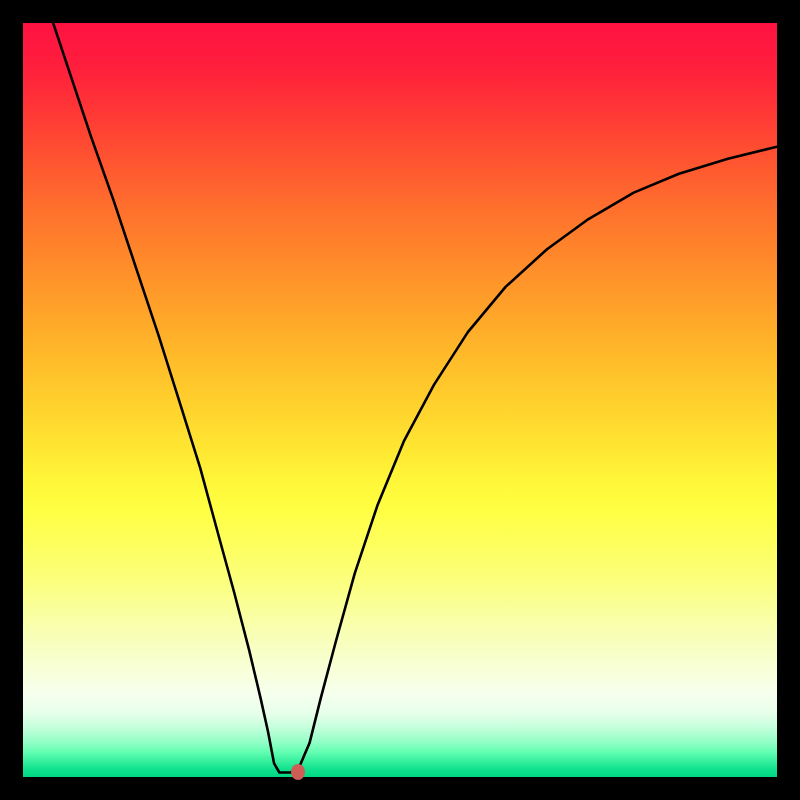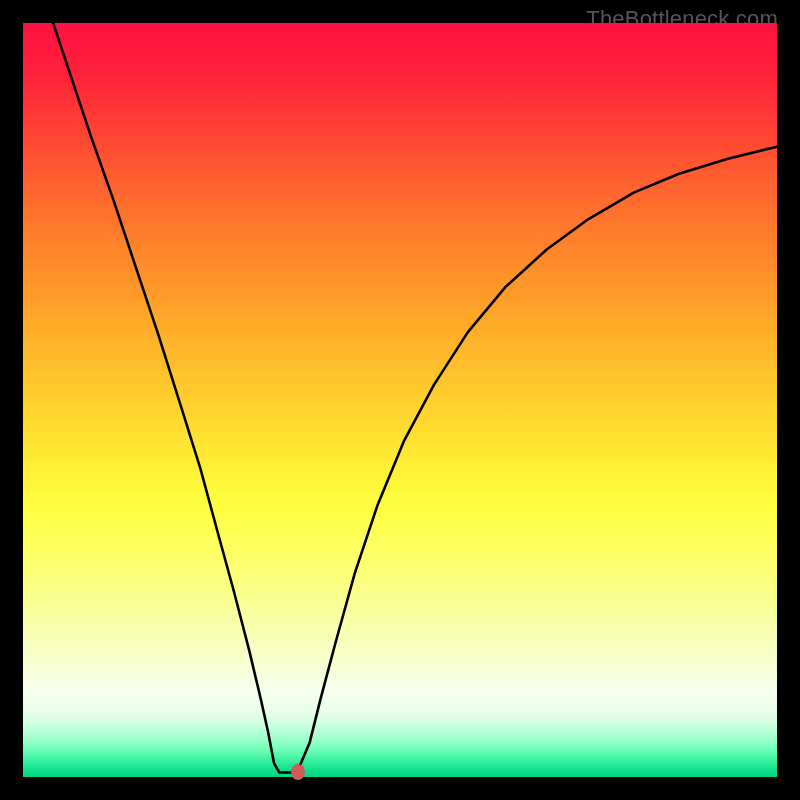--- a/index.html
+++ b/index.html
@@ -70,20 +70,19 @@
     width: 14px;
     height: 16px;
     border-radius: 50%;
     background-color: #cd5d55;
   }
 </style>
 </head>
 <body>
 
 <div class="container">
-  <div class="watermark">TheBottleneck.com</div>
   <div class="plot-area">
     <svg class="curve" viewBox="0 0 754 754" preserveAspectRatio="none">
       <path id="curve-path" fill="none" stroke="#000000" stroke-width="2.6" stroke-linejoin="round" stroke-linecap="round" d="M30.16 0.00 L49.01 56.55 L67.86 113.10 L90.48 177.19 L113.10 245.05 L135.72 312.91 L158.34 384.54 L177.19 444.86 L196.04 514.23 L211.12 569.27 L226.20 627.33 L237.51 674.83 L245.05 708.76 L251.08 740.43 L256.36 749.48 L267.67 749.48 L275.21 746.46 L286.52 720.07 L297.83 674.83 L312.91 618.28 L331.76 550.42 L354.38 482.56 L380.77 418.47 L410.93 361.92 L444.86 309.14 L482.56 263.90 L524.03 226.20 L565.50 196.04 L610.74 169.65 L655.98 150.80 L704.99 135.72 L754.00 123.66"></path>
     </svg>
     <div id="marker" class="marker" style="left: 268.21px; top: 740.722px; background-color: rgb(205, 93, 85);"></div>
   </div>
 </div>
 
 </body></html>

